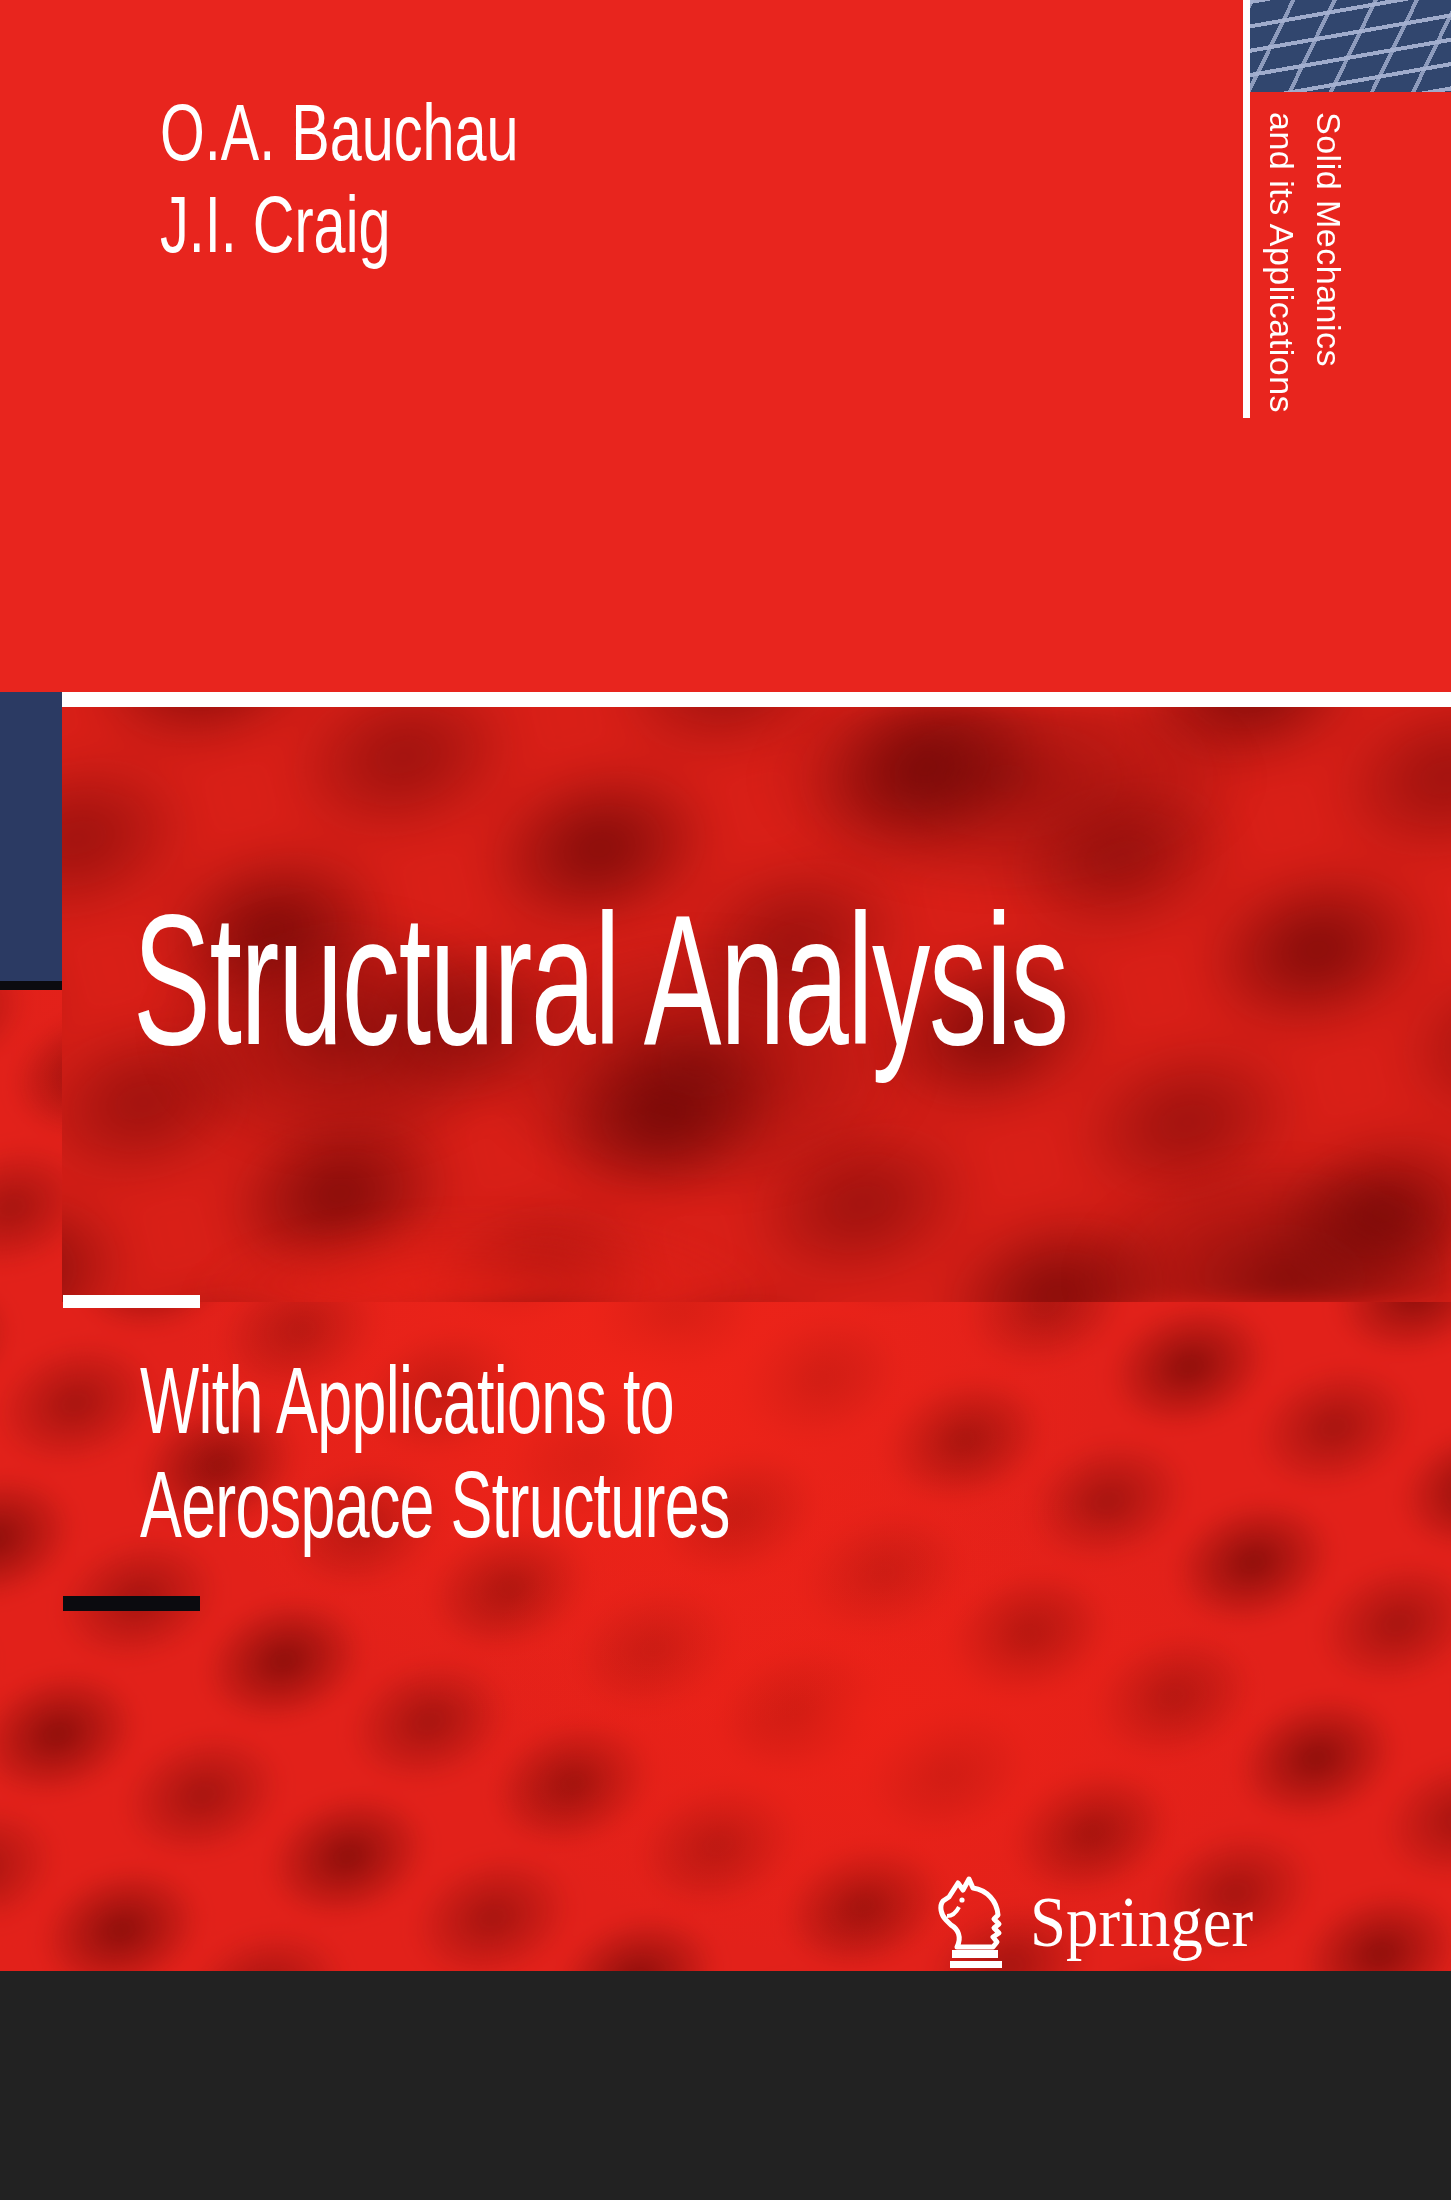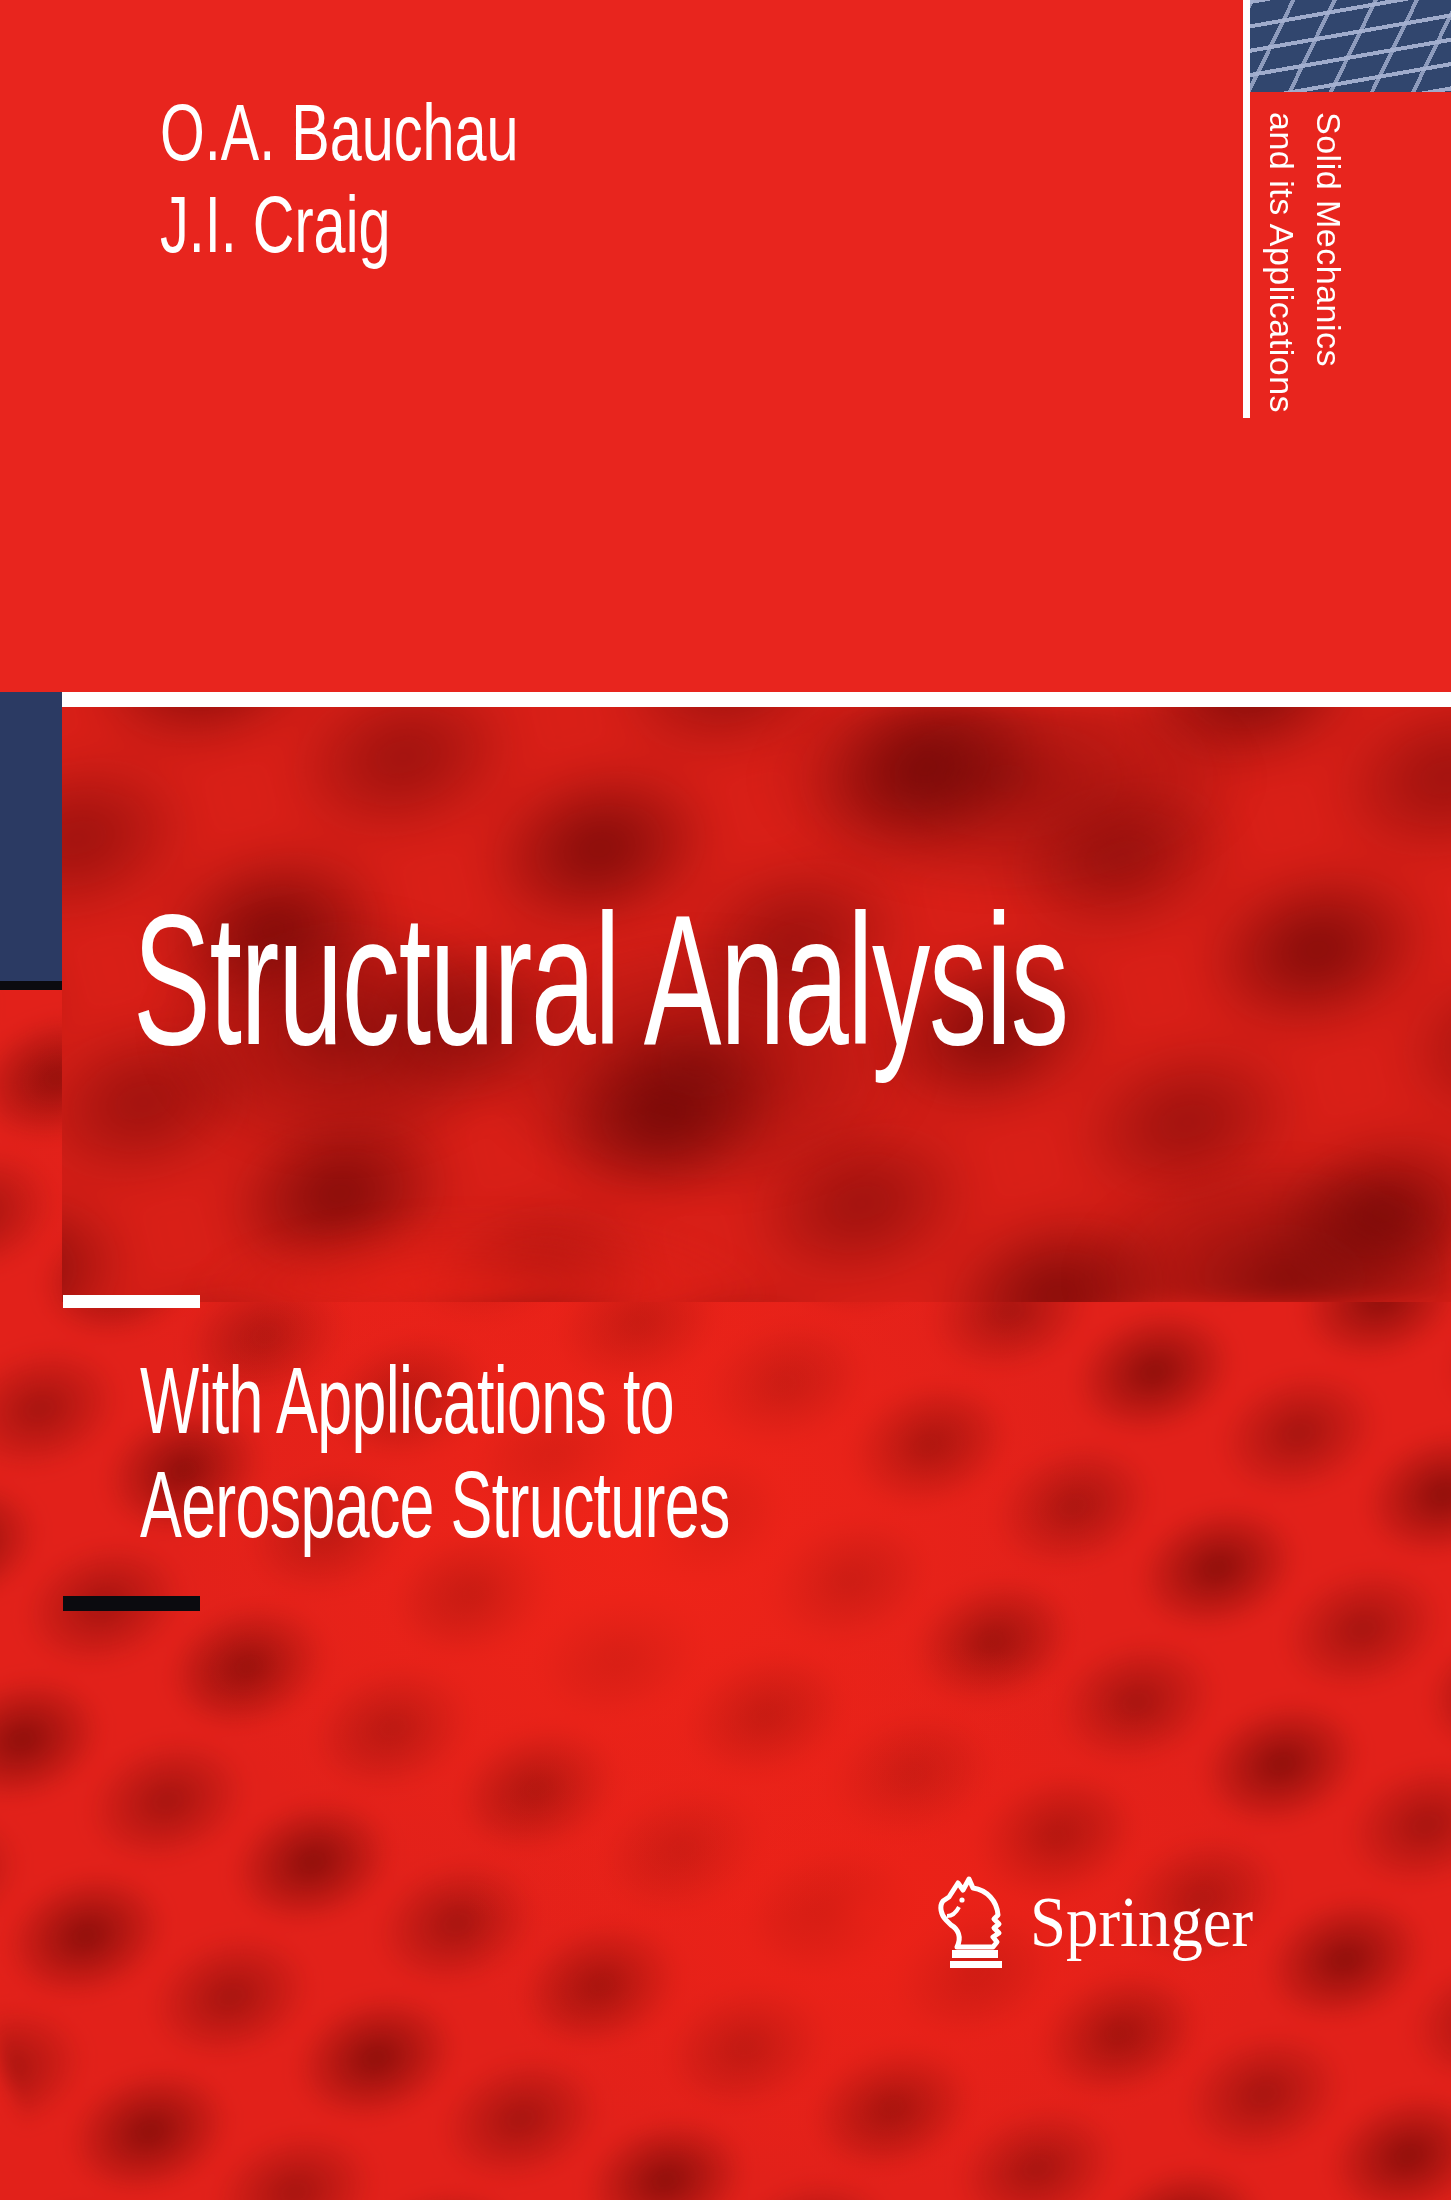--- a/index.html
+++ b/index.html
@@ -2,21 +2,21 @@
 <html style="--red-top: #e8251e; --red-base: #e2211a; --red-shadow: #7a100d; --navy: #2b3a63; --mesh-bg: #31466e; --mesh-line: #9fabcd; --white: #ffffff; --black: #0b0b0f;"><head>
 <meta charset="utf-8">
 <style>
   :root{
     --red-top:#e8251e; --red-base:#e2211a; --red-shadow:#7a100d;
     --navy:#2b3a63; --mesh-bg:#31466e; --mesh-line:#9fabcd;
     --white:#ffffff; --black:#0b0b0f;
   }
   html,body{margin:0;padding:0;background:#222;}
   .cover{
-    position:relative; width:1451px; height:2200px; overflow:hidden;
+    position:relative; width:1451px; height:1971px; overflow:hidden;
     background:var(--red-base);
     font-family:"Liberation Sans", sans-serif;
   }
   
   .texture-base{position:absolute; inset:0; background:var(--red-base); overflow:hidden;}
   .texture-base .pat{
     position:absolute; inset:-260px;
     background-image:
       radial-gradient(ellipse 52% 44% at 50% 50%, rgba(104,6,4,.72), rgba(104,6,4,0) 68%),
       radial-gradient(ellipse 52% 44% at 50% 50%, rgba(112,8,6,.55), rgba(112,8,6,0) 68%);

